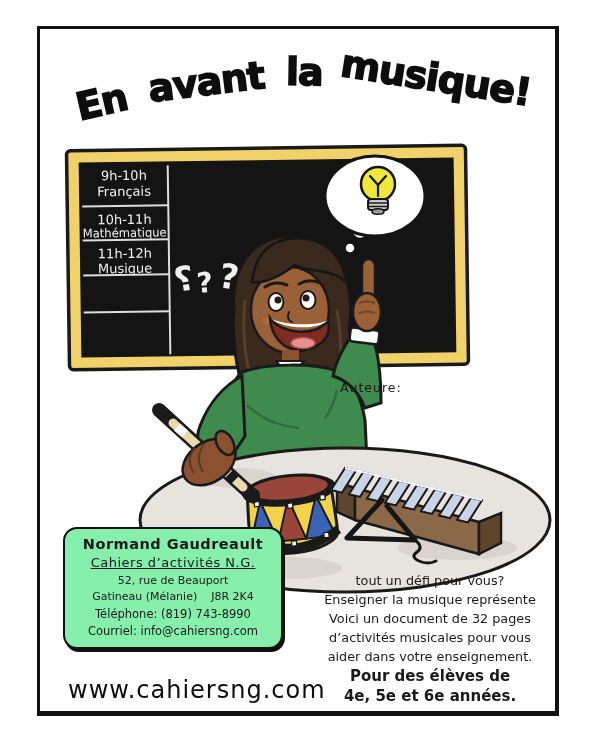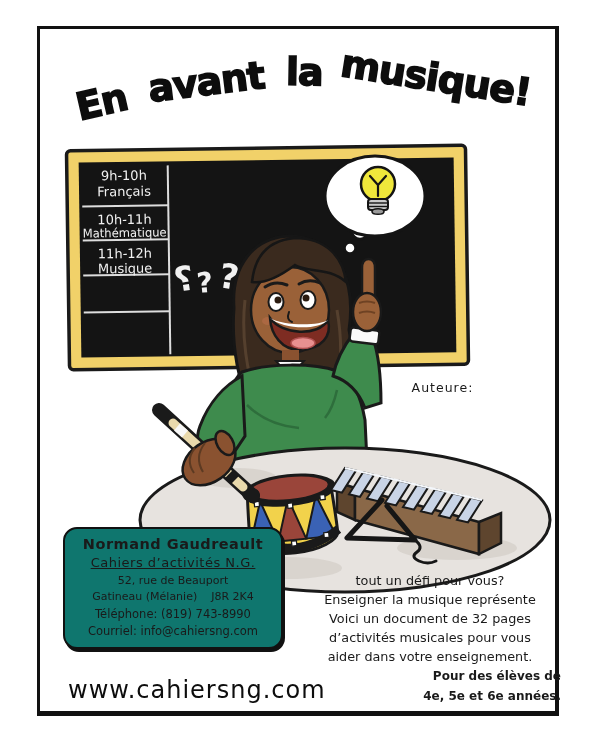--- a/index.html
+++ b/index.html
@@ -19,41 +19,41 @@
     letter-spacing:-1px;-webkit-text-stroke:1.6px #0d0d0d;white-space:pre;
   }
   .tw1{left:76px;top:80px;transform:rotate(-13deg);}
   .tw2{left:148px;top:60px;transform:rotate(-7deg);}
   .tw3{left:286px;top:50px;transform:rotate(1deg);}
   .tw4{left:340px;top:56px;transform:rotate(9deg);}
   
   .illu{position:absolute;left:37px;top:140px;z-index:1;pointer-events:none;}
   .chalktext{font-family:"DejaVu Sans","Liberation Sans",sans-serif;fill:#F1F1F1;}
   
-  .author{position:absolute;left:340px;top:380px;width:205px;text-align:center;z-index:5;color:#1a1a1a;}
+  .author{position:absolute;left:340px;top:380px;width:205px;z-index:5;color:#1a1a1a;}
   .author .lbl{font-size:12.5px;letter-spacing:1px;}
   .author .nm{font-size:18px;font-weight:bold;letter-spacing:1px;margin-top:3px;}
   
   .contact{
     position:absolute;left:63px;top:527px;width:220px;z-index:6;
-    background:#0f766e;border:2.5px solid #111;border-radius:14px;
+    background:#86efac;border:2.5px solid #111;border-radius:14px;
     box-shadow:2px 3px 0 #111;text-align:center;padding:7px 4px 9px 4px;
     box-sizing:border-box;color:#1a1a1a;
   }
   .contact .c-name{font-size:14.5px;font-weight:bold;letter-spacing:.5px;}
   .contact .c-co{font-size:13px;text-decoration:underline;margin-top:3px;letter-spacing:.5px;}
   .contact .c-line{font-size:11px;margin-top:3.5px;white-space:pre;}
   .contact .c-small{font-size:11.5px;margin-top:3.5px;white-space:pre;}
   
   .promo{
     position:absolute;left:299px;top:571px;width:262px;z-index:6;
     text-align:center;color:#1a1a1a;
   }
   .promo .p-line{font-size:12.8px;line-height:19px;}
-  .promo .p-bold{font-size:12px;line-height:20px;font-weight:bold;text-align:right;}
+  .promo .p-bold{font-size:15px;line-height:20px;font-weight:bold;}
   .promo .p-bold:first-of-type{margin-top:3px;}
   
   .website{
     position:absolute;left:68px;top:676px;z-index:6;color:#0d0d0d;
     font-size:24px;font-weight:normal;letter-spacing:1px;
   }
 </style>
 </head>
 <body>
 

